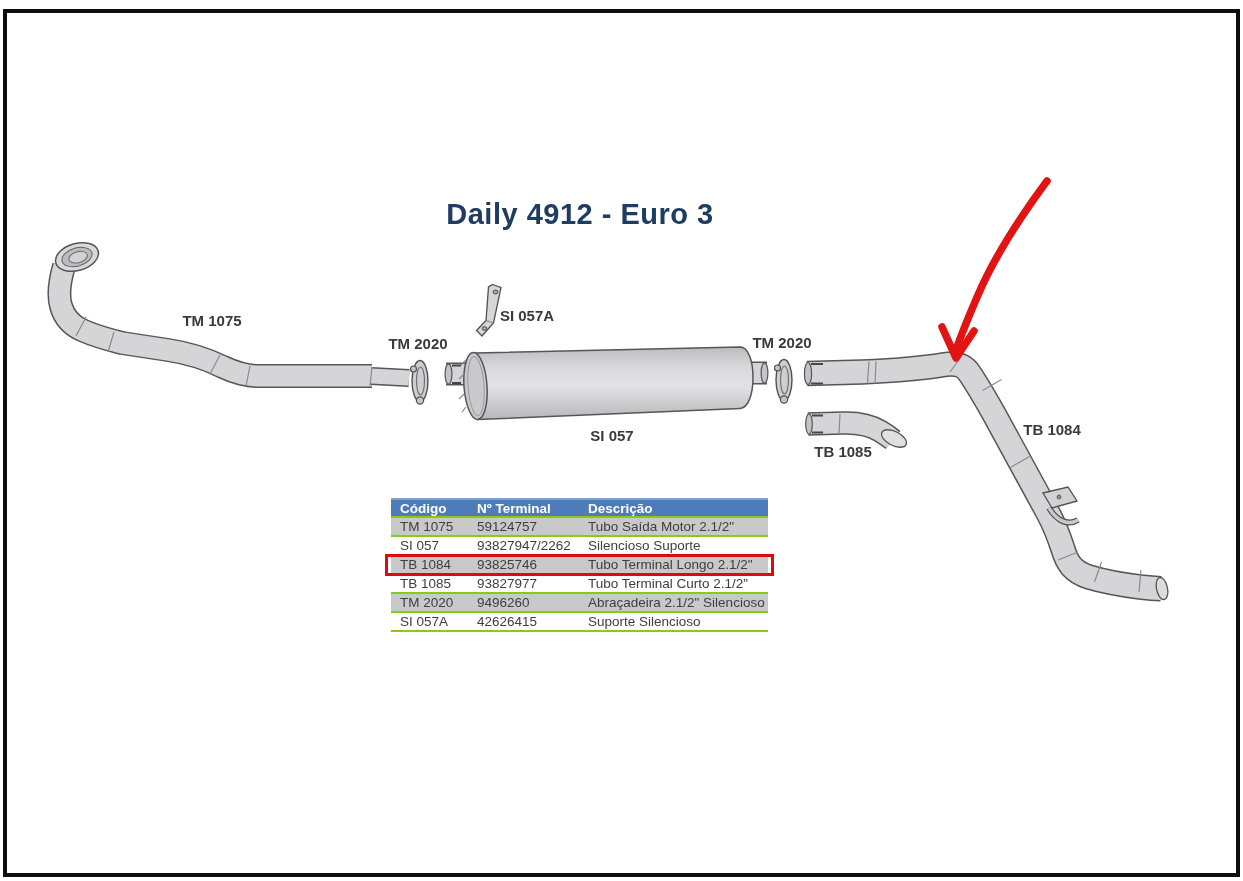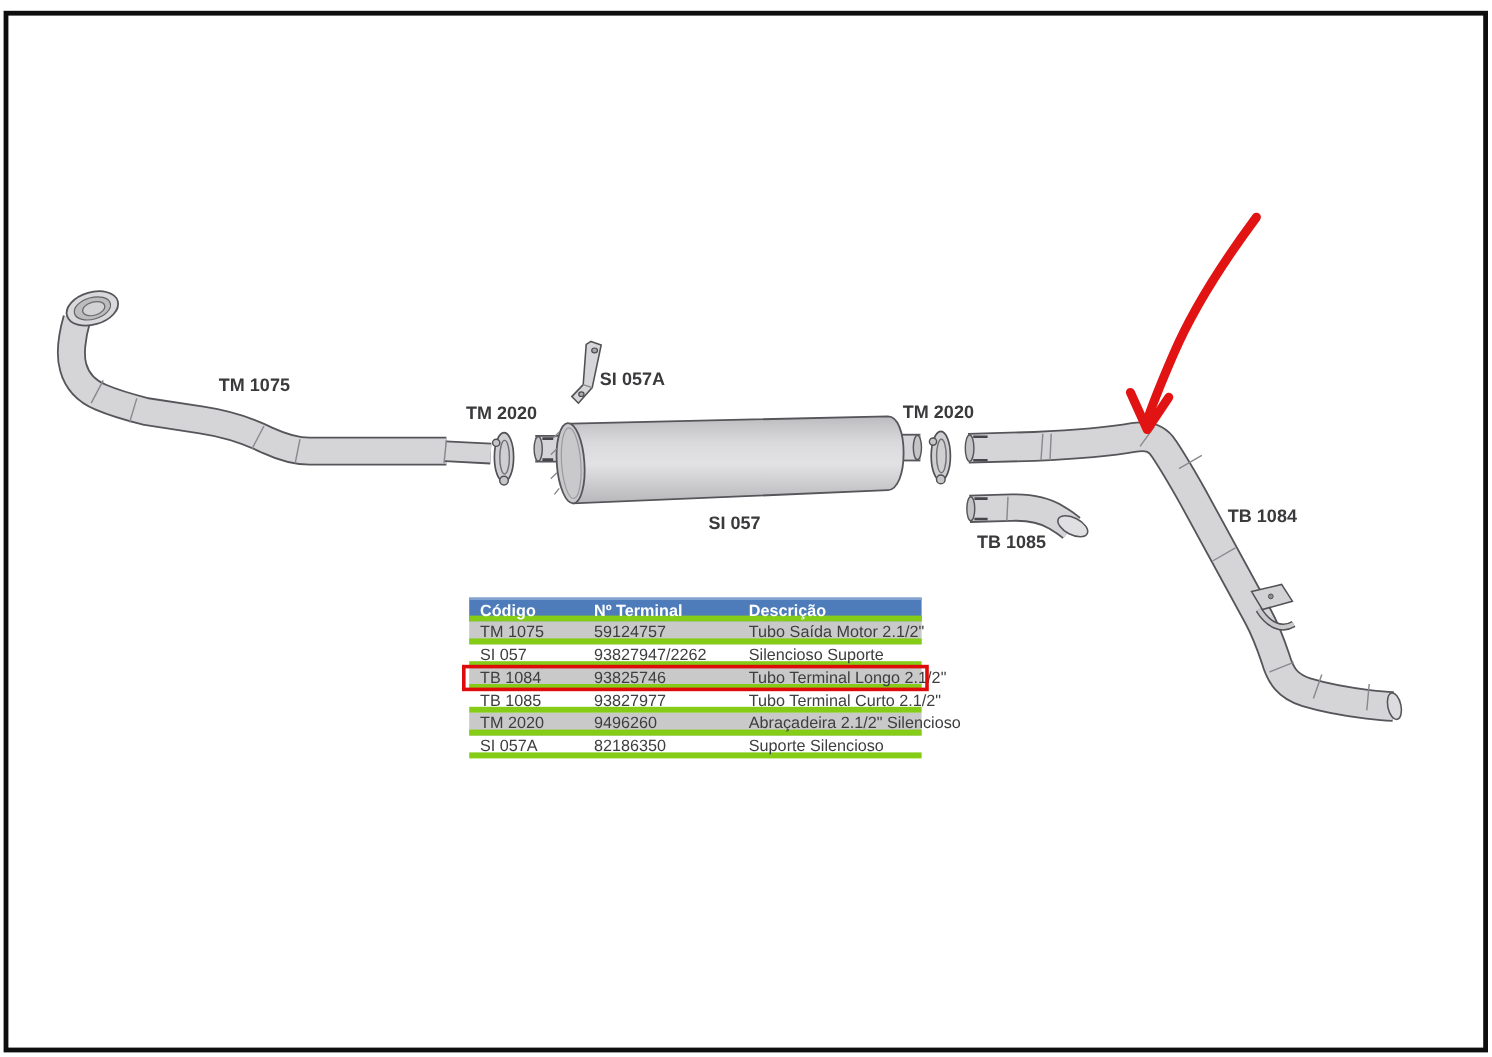--- a/index.html
+++ b/index.html
@@ -22,39 +22,40 @@
   .seam  { fill:none; stroke:#8a8a8e; stroke-width:1.2; }
   .slot  { fill:none; stroke:#46464a; stroke-width:2.2; }
 
   .parts-table {
     position:absolute; left:391px; top:498px; width:377px;
     font-size:13.5px; color:#3e3e40;
   }
   .t-row {
     display:grid; grid-template-columns:86px 111px 1fr;
     height:19px; line-height:18px; box-sizing:border-box;
-    border-bottom:5px solid #84cc16; white-space:nowrap;gap:18px;
+    border-bottom:2px solid #84cc16; white-space:nowrap;
   }
   .t-row > div:first-child { padding-left:9px; }
   .t-head {
     background:#4e7cba; color:#ffffff; font-weight:bold;
     border-top:2px solid #83a2cf; height:20px;
   }
   .t-row.alt { background:#c9c9c9; }
   .hl-box {
     position:absolute; left:-6px; right:-6px; top:56px; height:16px;
     border:3px solid #de0b0b; background:transparent; pointer-events:none;
   }
 </style>
 </head>
 <body>
 
 <div class="page">
   <div class="frame"></div>
 
+  <div class="title">Daily 4912 - Euro 3</div>
 
   <svg class="diagram" width="1243" height="881" viewBox="0 0 1243 881">
     <defs>
       <linearGradient id="mgrad" x1="0" y1="0" x2="0" y2="1">
         <stop offset="0" stop-color="#bcbcbf"></stop>
         <stop offset="0.3" stop-color="#dadadd"></stop>
         <stop offset="0.55" stop-color="#e2e2e4"></stop>
         <stop offset="1" stop-color="#b7b7ba"></stop>
       </linearGradient>
     </defs>
@@ -184,19 +185,19 @@
       <div>93827977</div>
       <div>Tubo Terminal Curto 2.1/2"</div>
     </div>
     <div class="t-row alt">
       <div>TM 2020</div>
       <div>9496260</div>
       <div>Abraçadeira 2.1/2" Silencioso</div>
     </div>
     <div class="t-row">
       <div>SI 057A</div>
-      <div>82186350</div>
+      <div>42626415</div>
       <div>Suporte Silencioso</div>
     </div>
 
     <div class="hl-box"></div>
   </div>
 </div>
 
 </body></html>

